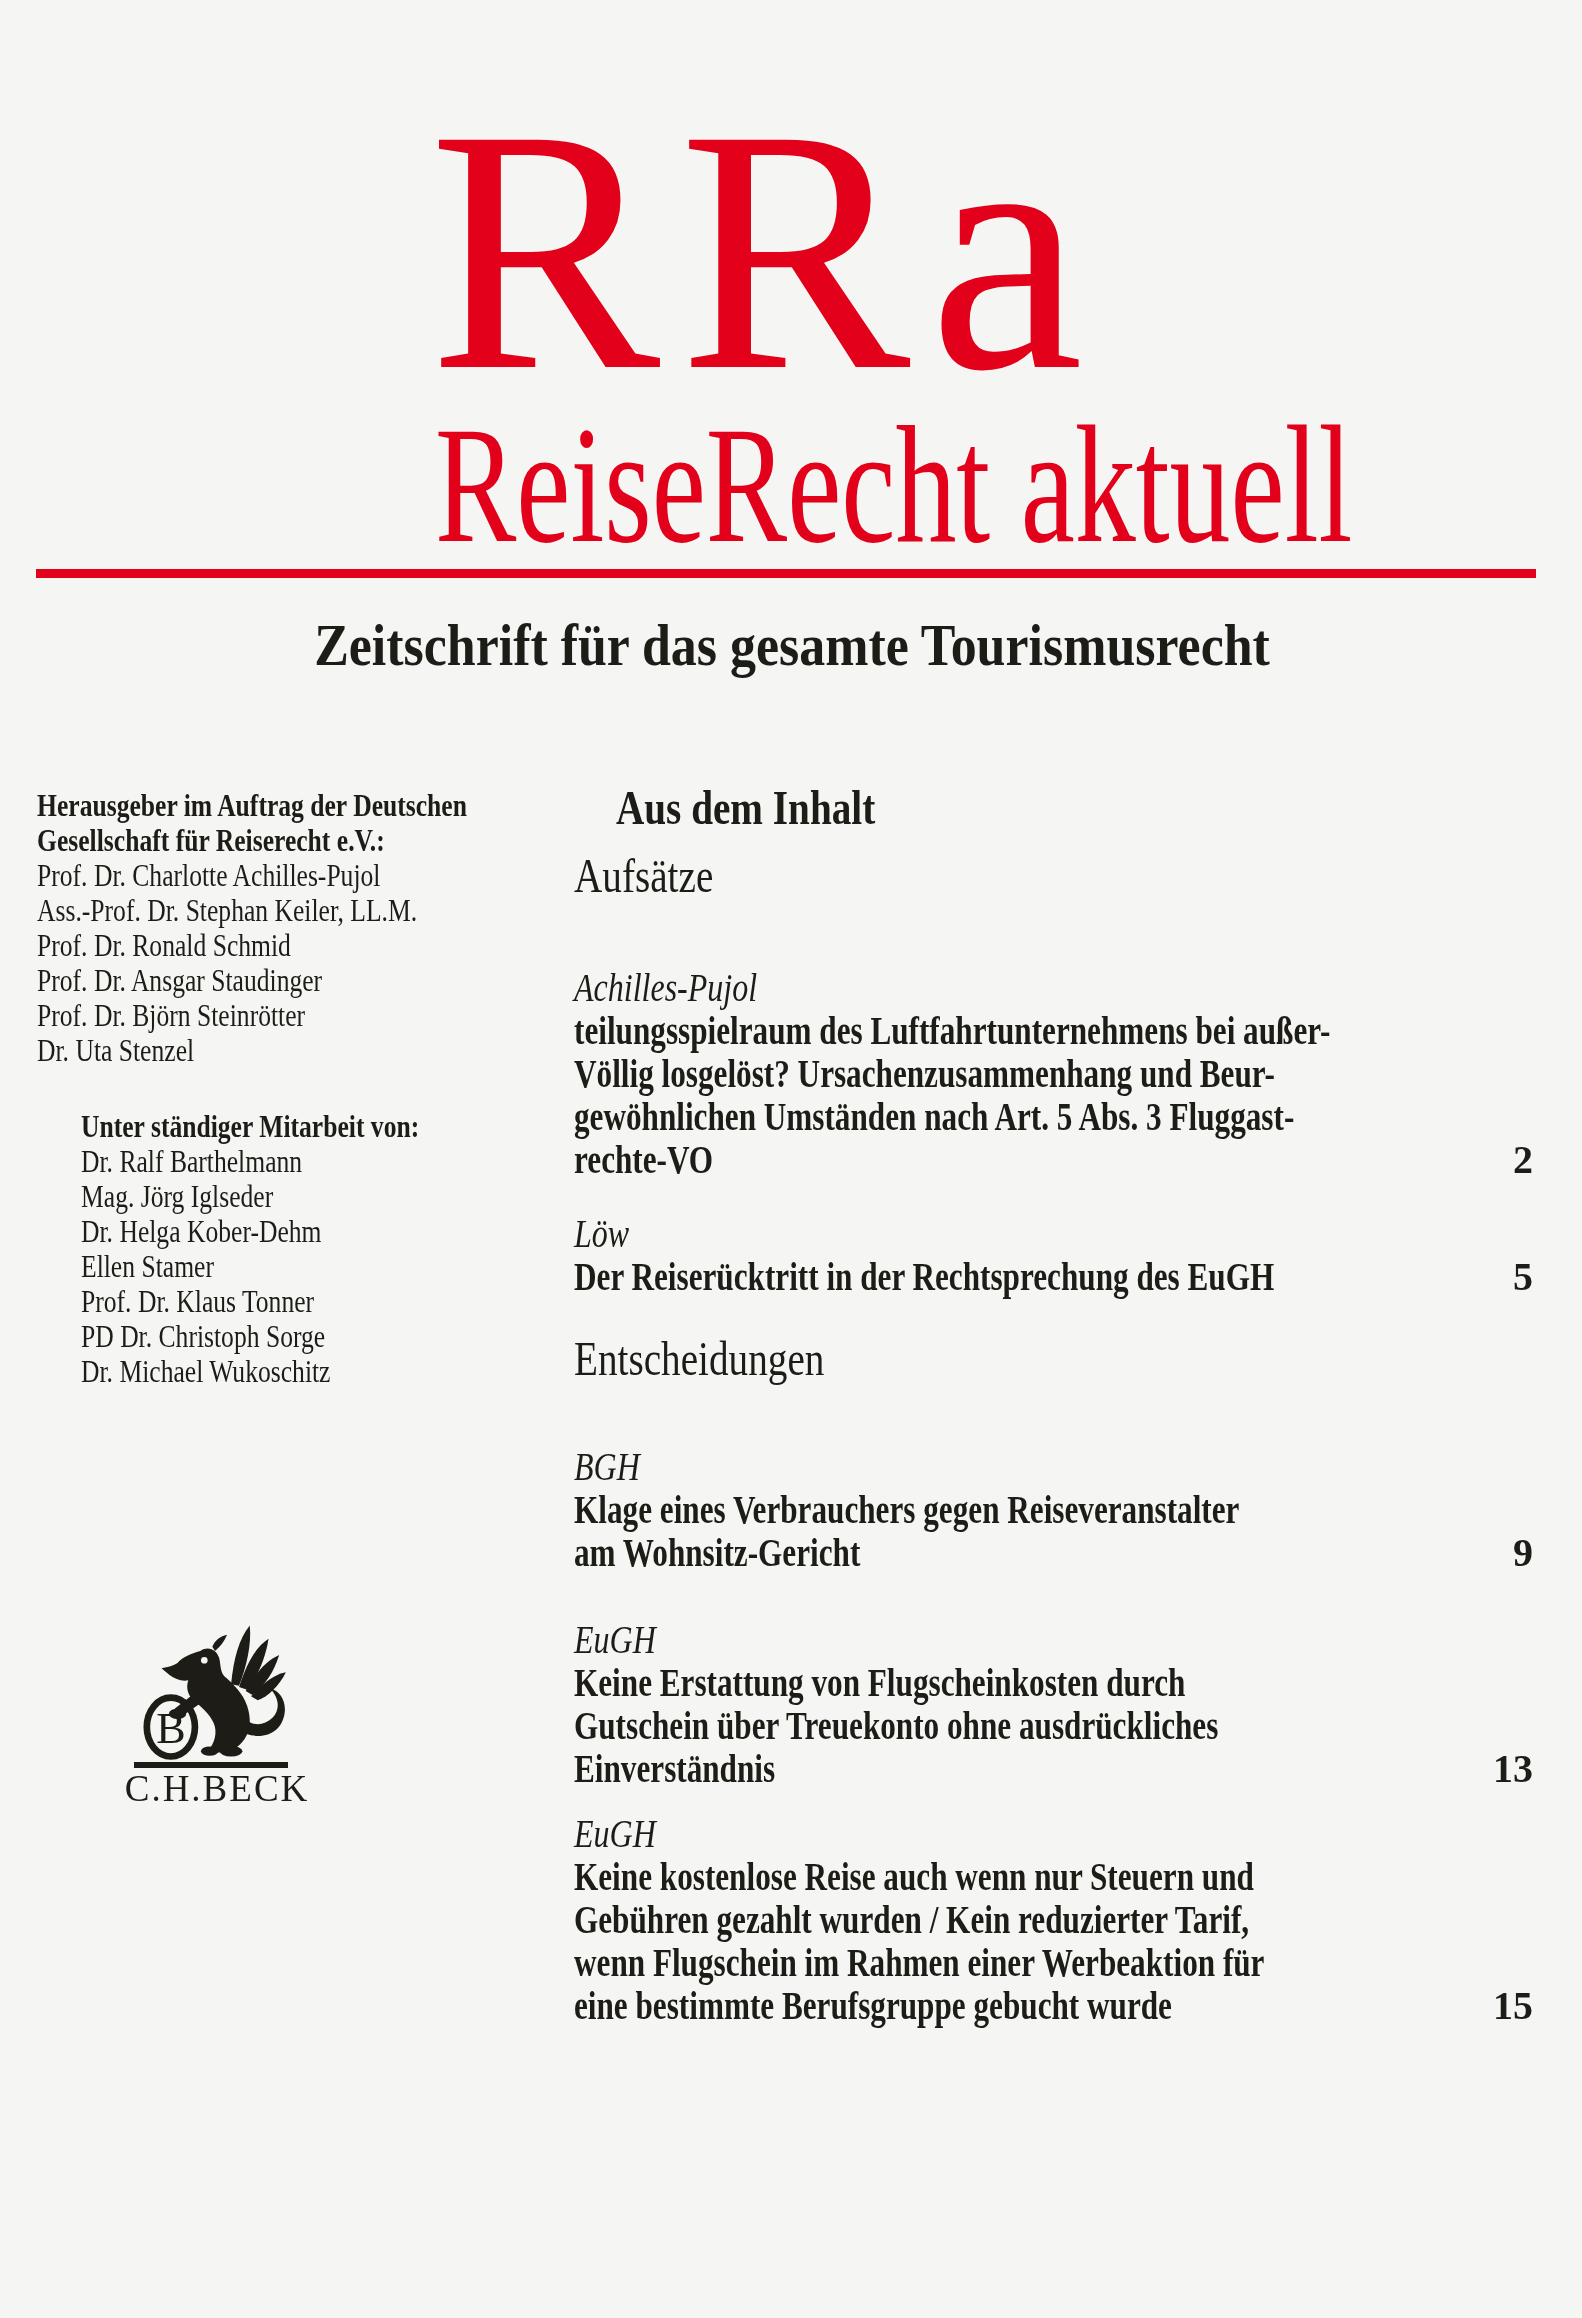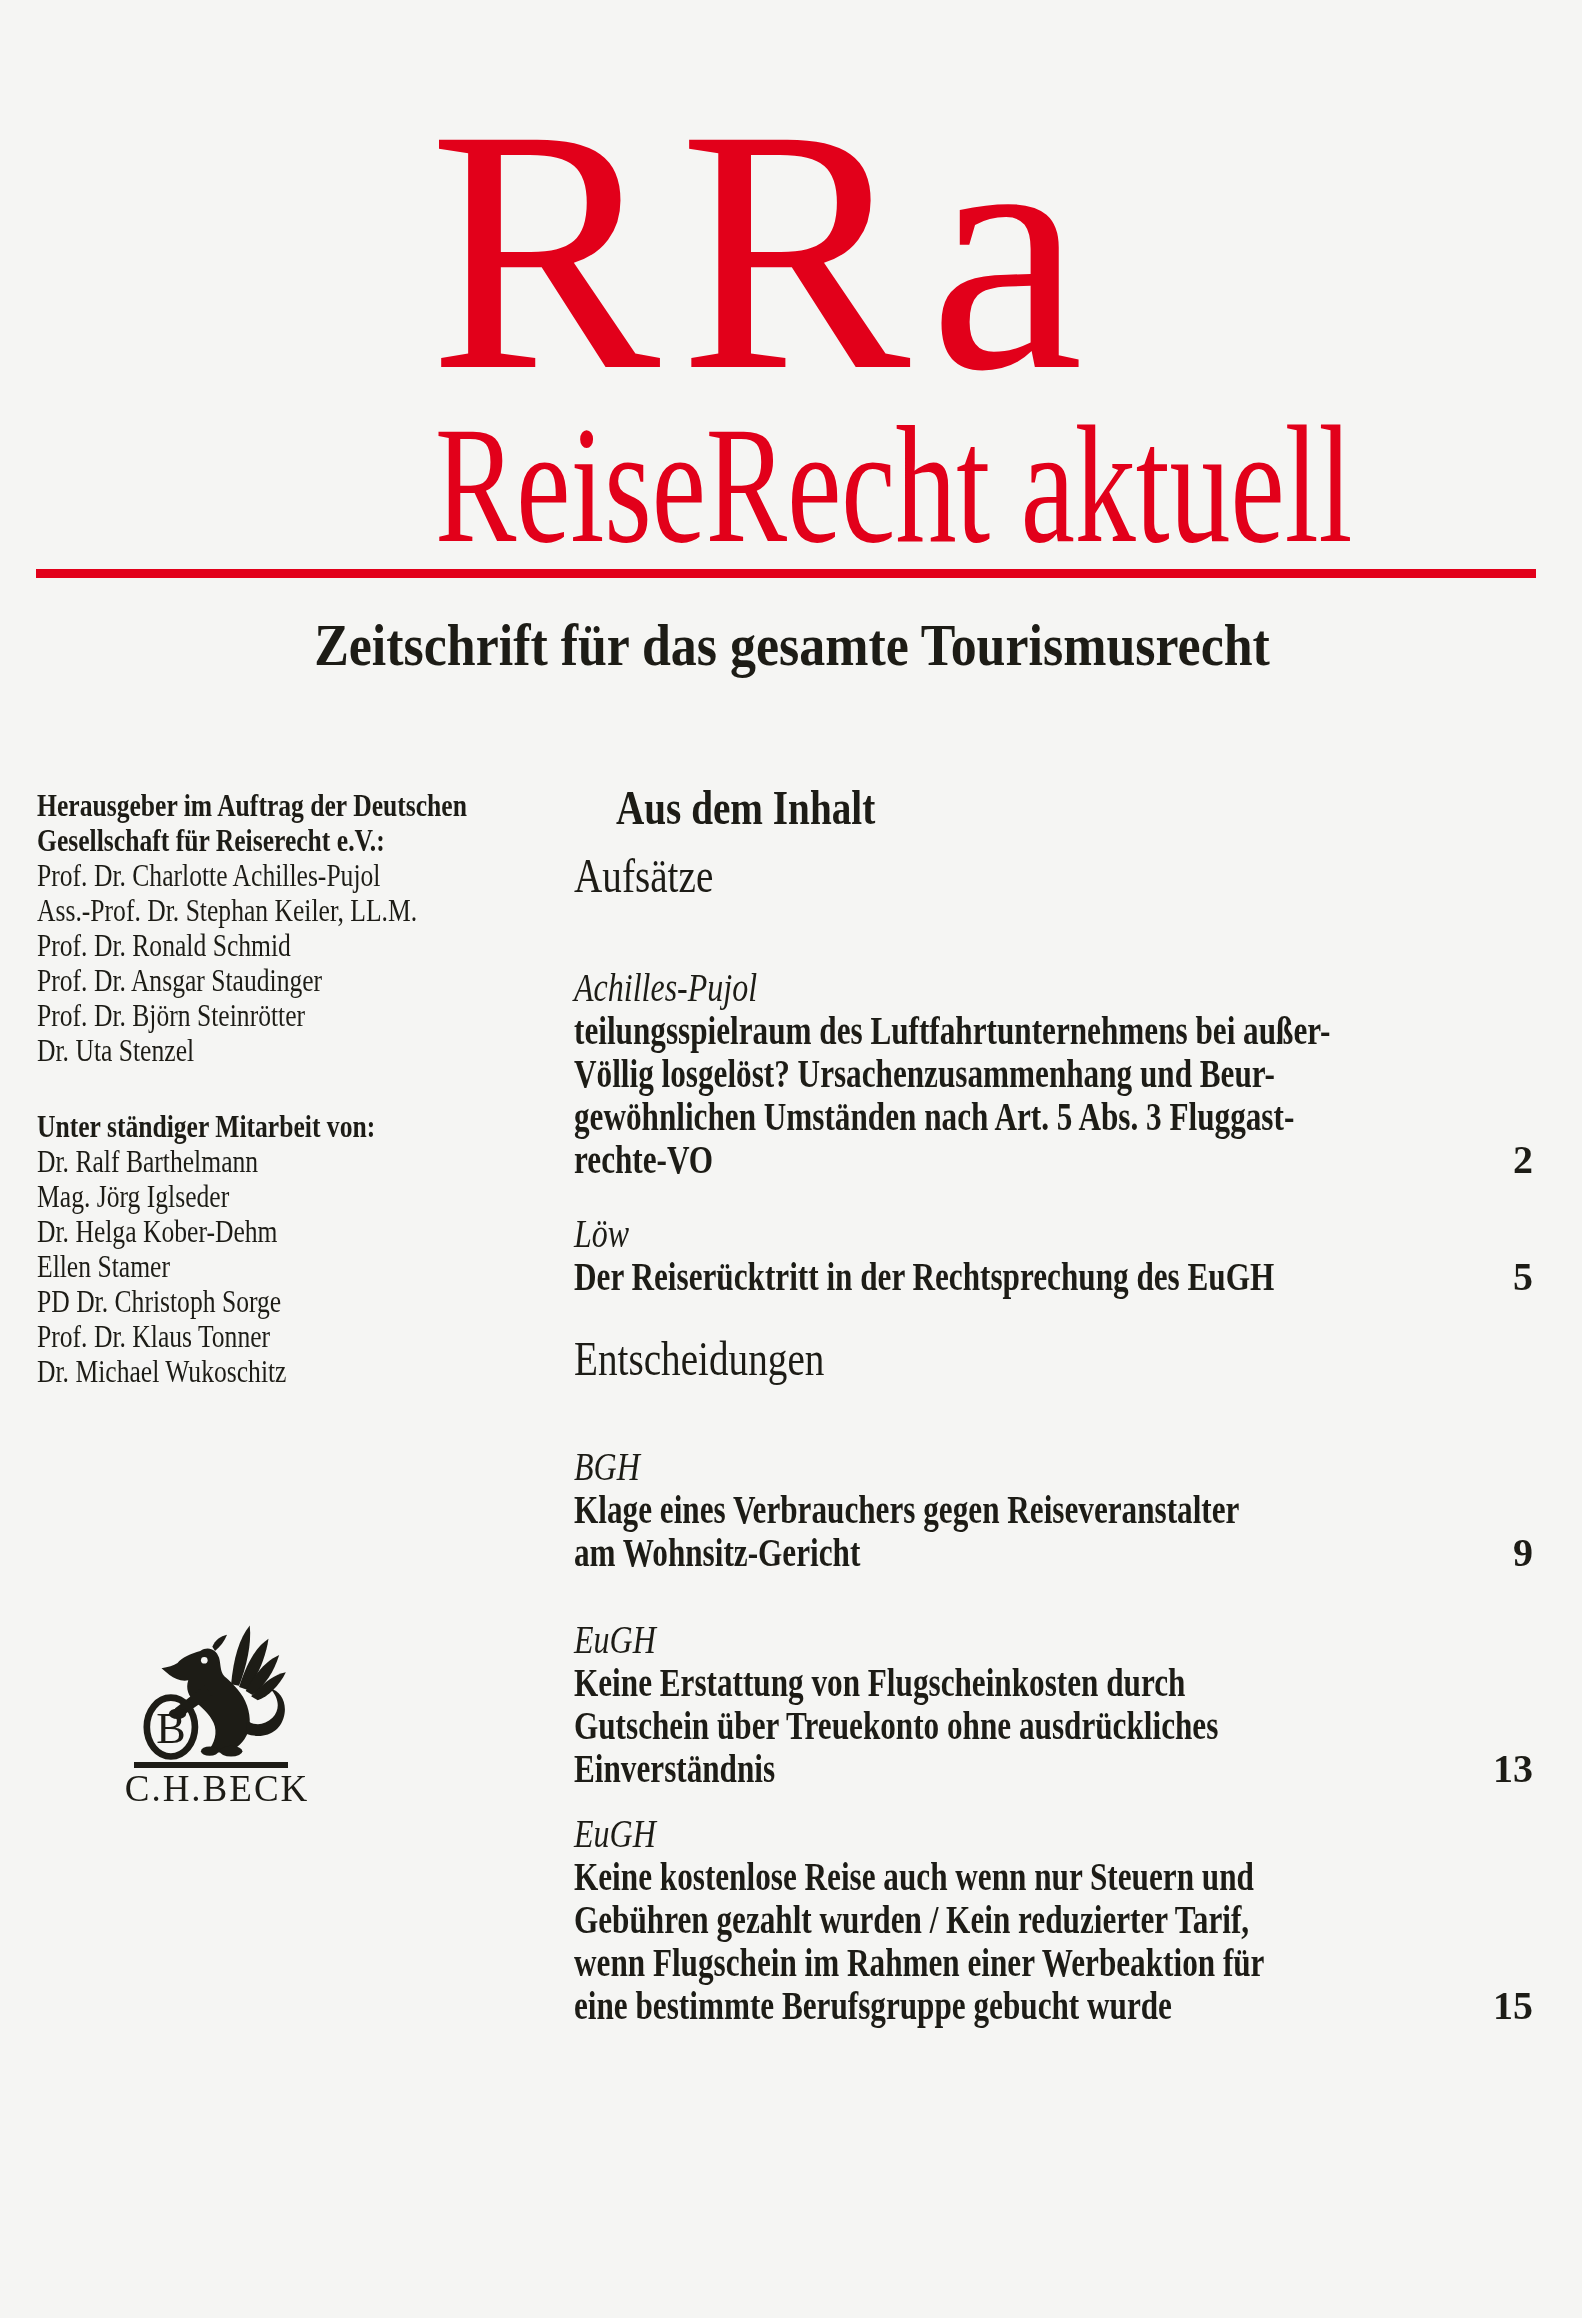--- a/index.html
+++ b/index.html
@@ -24,21 +24,21 @@
     font-size: 347px; line-height: 1; letter-spacing: 18.7px;
   }
   #journal-name { left: 435px; top: 401px; font-size: 167px; line-height: 1; }
   #journal-name .cx { transform: scaleX(0.73); }
   #masthead-rule { left: 36px; top: 569px; width: 1500px; height: 8.7px; background: #e2001a; }
   #subtitle { left: 0; top: 616px; width: 1583px; text-align: center; font-size: 59px; line-height: 1; font-weight: bold; }
 
   
   .leftcol { left: 37px; width: 534px; font-size: 32px; line-height: 35px; }
   #editors-block { top: 788px; }
-  #contributors-block { top: 1109px; }
+  #contributors-block { top: 1109px; margin-left: 44px; }
   .colline { height: 35px; }
   .bold { font-weight: bold; }
 
   
   #beck-griffin { left: 100px; top: 1616px; }
   #beck-rule { left: 134px; top: 1762px; width: 154px; height: 6px; background: #1d1c16; }
   #beck-name { left: 100px; top: 1770px; width: 234px; text-align: center; font-size: 37px; letter-spacing: 2px; line-height: 1; }
 
   
   .toc-el { left: 574px; width: 959px; }
@@ -88,22 +88,22 @@
     <div class="colline"><span class="cx80">Prof. Dr. Björn Steinrötter</span></div>
     <div class="colline"><span class="cx80">Dr. Uta Stenzel</span></div>
   </div>
 
   <div class="abs leftcol" id="contributors-block">
     <div class="colline bold"><span class="cx80">Unter ständiger Mitarbeit von:</span></div>
     <div class="colline"><span class="cx80">Dr. Ralf Barthelmann</span></div>
     <div class="colline"><span class="cx80">Mag. Jörg Iglseder</span></div>
     <div class="colline"><span class="cx80">Dr. Helga Kober-Dehm</span></div>
     <div class="colline"><span class="cx80">Ellen Stamer</span></div>
+    <div class="colline"><span class="cx80">Prof. Dr. Klaus Tonner</span></div>
     <div class="colline"><span class="cx80">PD Dr. Christoph Sorge</span></div>
-    <div class="colline"><span class="cx80">Prof. Dr. Klaus Tonner</span></div>
     <div class="colline"><span class="cx80">Dr. Michael Wukoschitz</span></div>
   </div>
 
   <svg class="abs" id="beck-griffin" width="234" height="154" viewBox="0 0 350 230">
 
     <path class="inkfill" d="M196,102 C200,62 208,34 224,14 C227,42 219,76 208,104 Z"></path>
     <path class="inkfill" d="M208,106 C220,68 234,46 252,34 C248,62 236,90 220,110 Z"></path>
     <path class="inkfill" d="M218,112 C234,82 250,66 268,58 C260,84 246,104 228,118 Z"></path>
     <path class="inkfill" d="M226,120 C246,98 260,88 278,84 C268,104 252,120 236,126 Z"></path>
 

